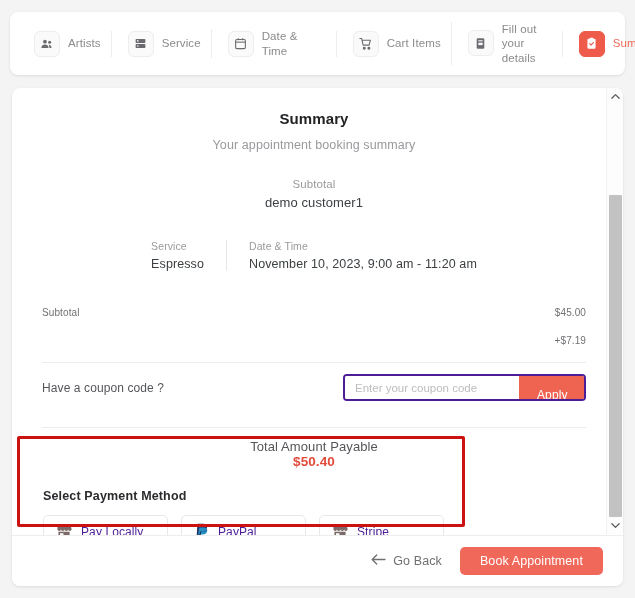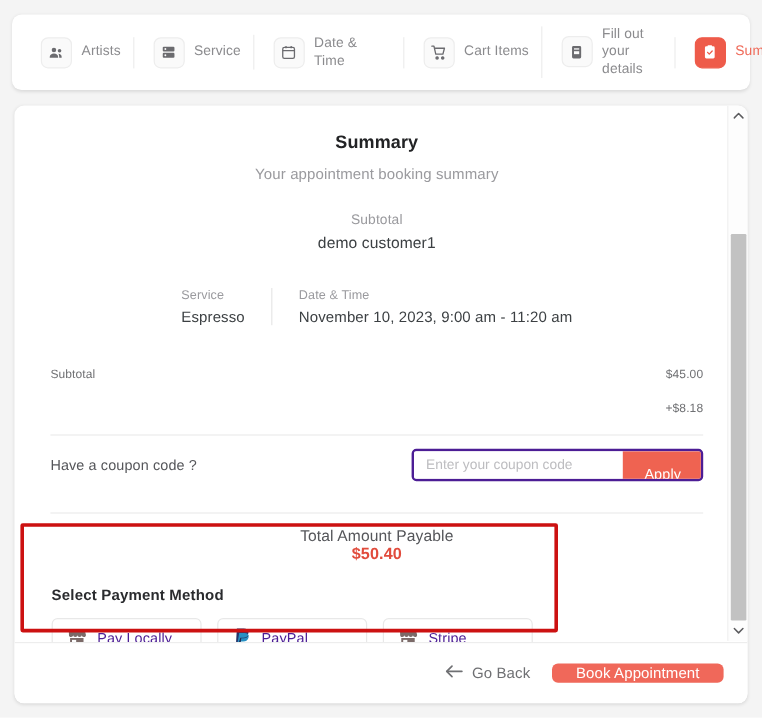--- a/index.html
+++ b/index.html
@@ -243,21 +243,21 @@
     font-size: 12.5px;
     color: #6f7073;
     cursor: pointer;
     letter-spacing: .1px;
   }
   .book-btn {
     background: #f0685a;
     color: #fff;
     border: 0;
     border-radius: 5px;
-    height: 16px;
+    height: 28px;
     padding: 0 20px;
     font-family: "Liberation Sans", sans-serif;
     font-size: 12.5px;
     cursor: pointer;
     letter-spacing: .1px;
   }
 
   
   .scrollbar {
     position: absolute;
@@ -392,21 +392,21 @@
           <div class="svc-value">November 10, 2023, 9:00 am - 11:20 am</div>
         </div>
       </div>
 
       <div class="totals">
         <div class="total-line">
           <span>Subtotal</span>
           <span class="amt">$45.00</span>
         </div>
         <div class="total-line extra">
-          <span class="amt">+$8.18</span>
+          <span class="amt">+$7.19</span>
         </div>
       </div>
 
       <div class="hr"></div>
 
       <div class="coupon-row">
         <span class="coupon-q">Have a coupon code ?</span>
         <span class="coupon-field">
           <input class="coupon-input" type="text" placeholder="Enter your coupon code" style="">
           <button class="apply-btn">Apply</button>

